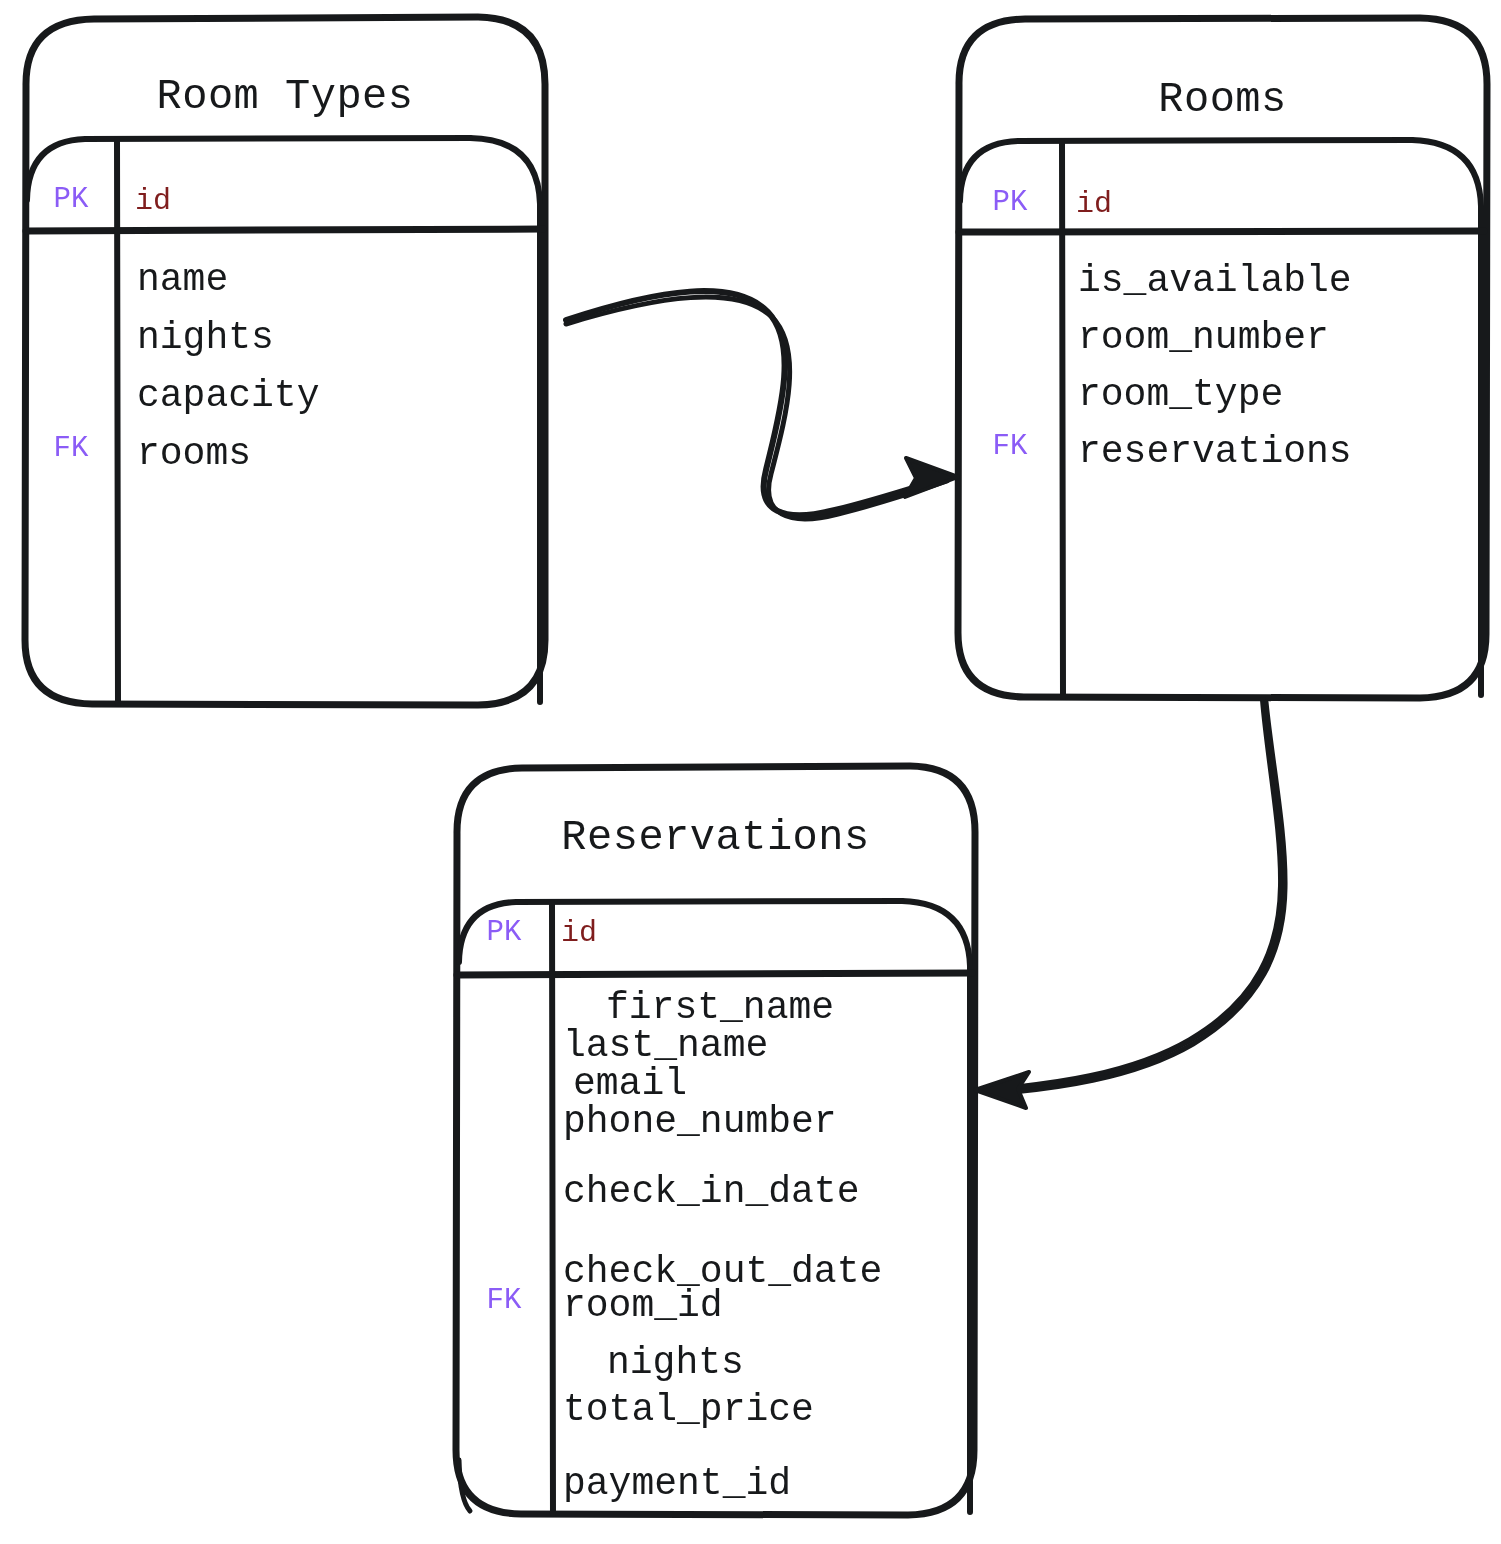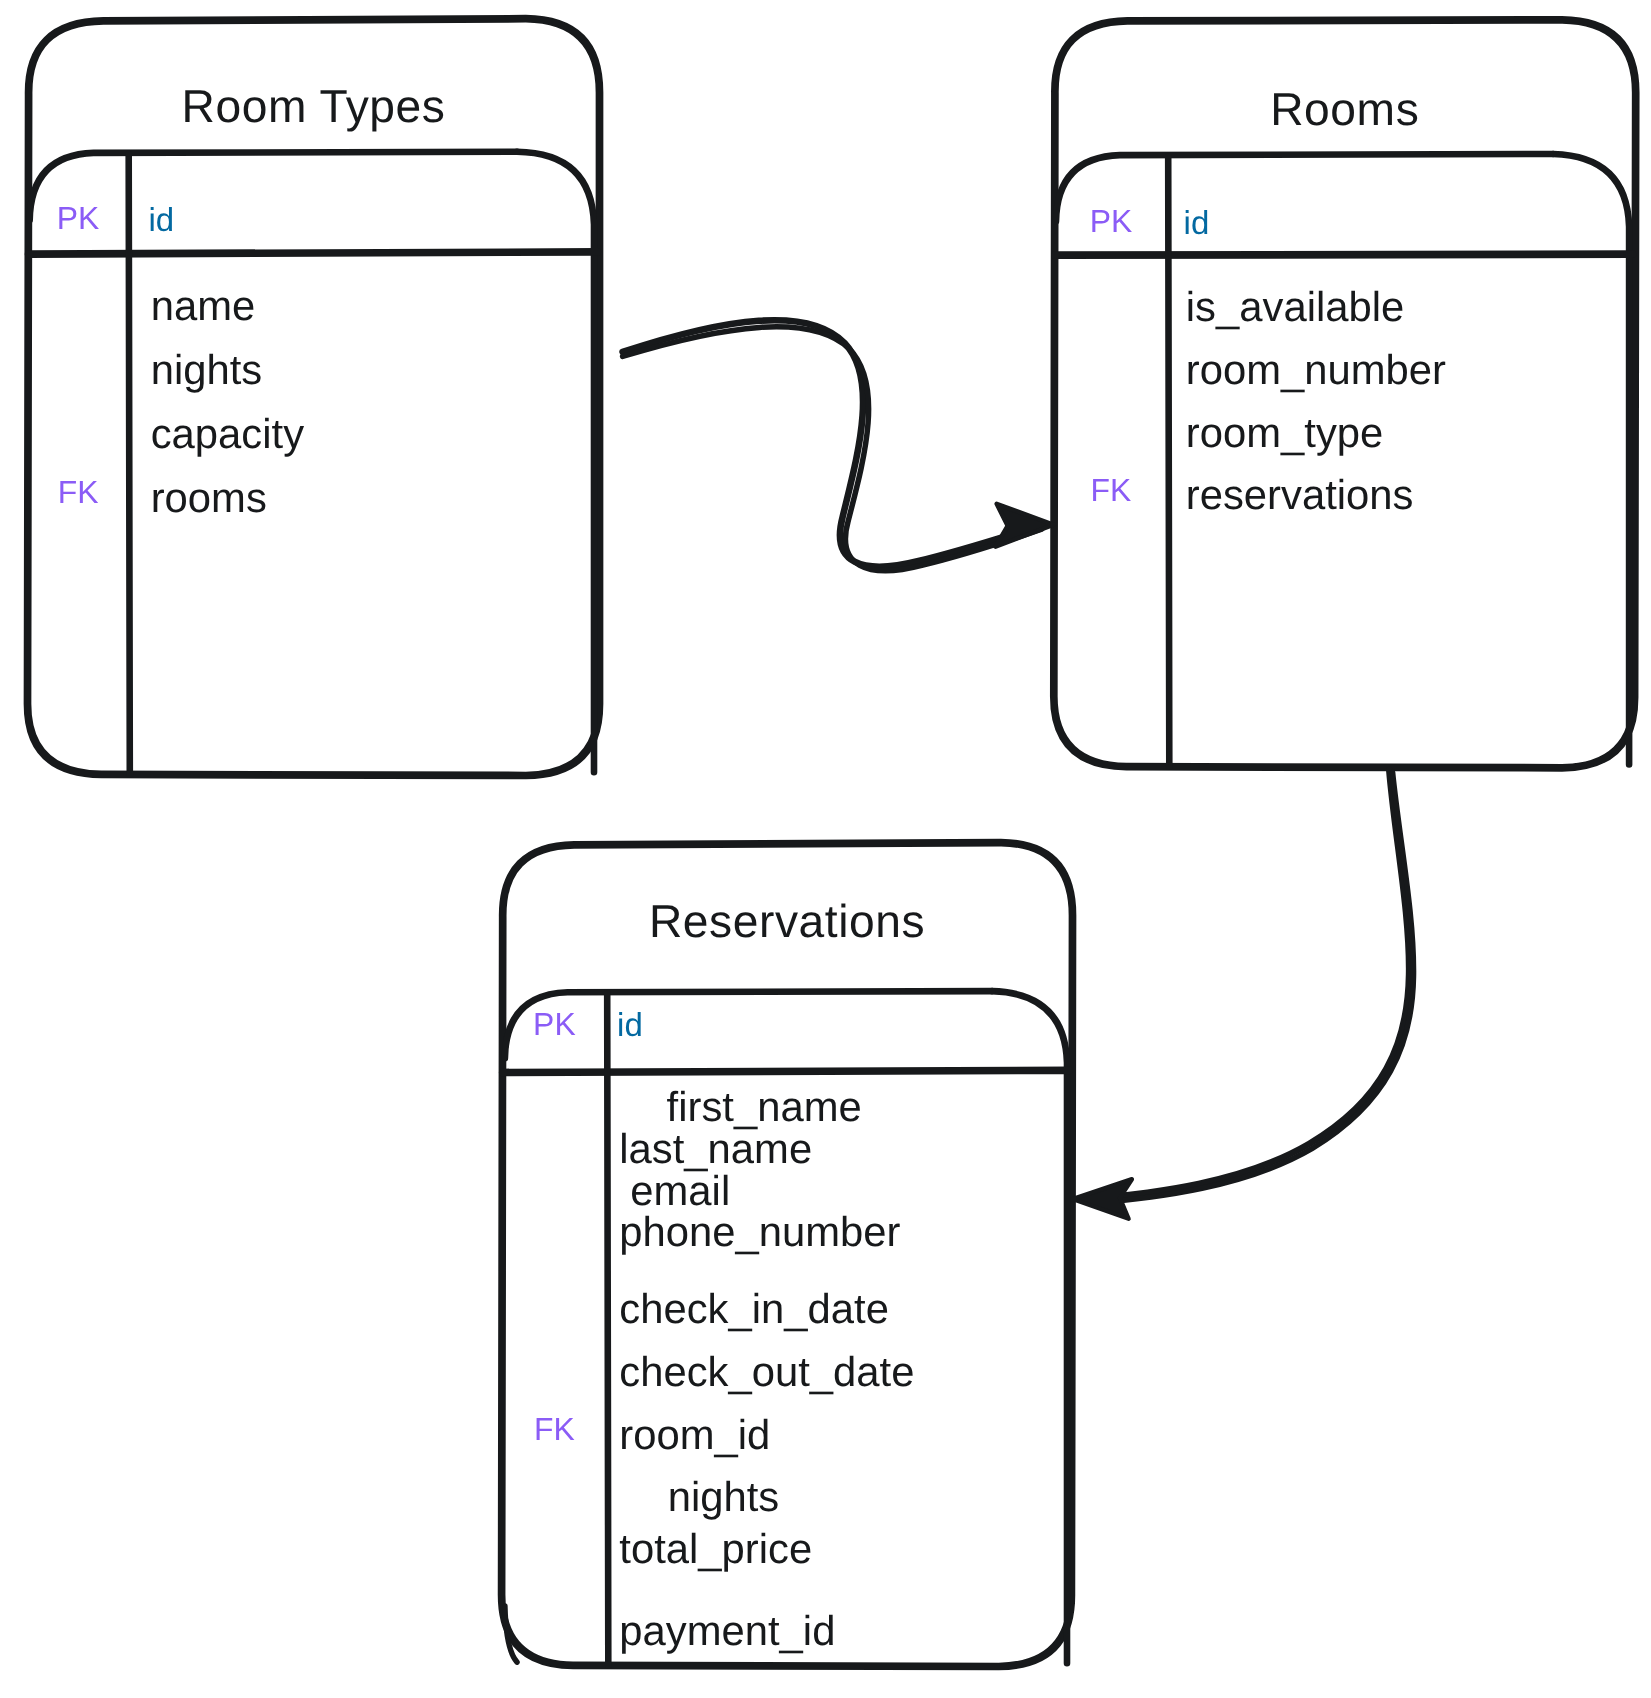--- a/index.html
+++ b/index.html
@@ -5,21 +5,21 @@
   html, body {
     margin: 0;
     padding: 0;
     background: #ffffff;
   }
   #canvas {
     position: relative;
     width: 1501px;
     height: 1544px;
     background: #ffffff;
-    font-family: Liberation Sans, sans-serif;
+    font-family: Liberation Mono, monospace;
     overflow: hidden;
   }
   #sketch-layer {
     position: absolute;
     left: 0;
     top: 0;
     width: 1501px;
     height: 1544px;
     pointer-events: none;
   }
@@ -46,21 +46,21 @@
   }
   .field-cell {
     position: absolute;
     font-size: 38px;
     color: #17191b;
     white-space: nowrap;
   }
   .pk-field {
     position: absolute;
     font-size: 30px;
-    color: #0369a1;
+    color: #7f1d1d;
     white-space: nowrap;
   }
 </style>
 </head>
 <body>
 
 <div id="canvas">
 
   <svg id="sketch-layer" viewBox="0 0 1501 1544" xmlns="http://www.w3.org/2000/svg">
     <g fill="none" stroke="#17191b" stroke-linecap="round" stroke-linejoin="round">
@@ -160,20 +160,20 @@
     <div class="key-cell" style="left:0px; top:150px; width:96px;">PK</div>
     <div class="pk-field" style="left:105px; top:150px;">id</div>
 
     <div class="key-cell" style="left:0px; top:518px; width:96px;">FK</div>
 
     <div class="field-cell" style="left:107px; top:220px;margin-left:43px;">first_name</div>
     <div class="field-cell" style="left:107px; top:258px;">last_name</div>
     <div class="field-cell" style="left:117px; top:296px;">email</div>
     <div class="field-cell" style="left:107px; top:334px;text-align:right;">phone_number</div>
     <div class="field-cell" style="left:107px; top:404px;">check_in_date</div>
-    <div class="field-cell" style="left:107px; top:461px;">check_out_date</div>
+    <div class="field-cell" style="left:107px; top:484px;">check_out_date</div>
     <div class="field-cell" style="left:107px; top:518px;">room_id</div>
     <div class="field-cell" style="left:107px; top:575px;margin-left:44px;">nights</div>
     <div class="field-cell" style="left:107px; top:622px;">total_price</div>
     <div class="field-cell" style="left:107px; top:672px;margin-top:24px;">payment_id</div>
   </div>
 
 </div>
 
 </body></html>

